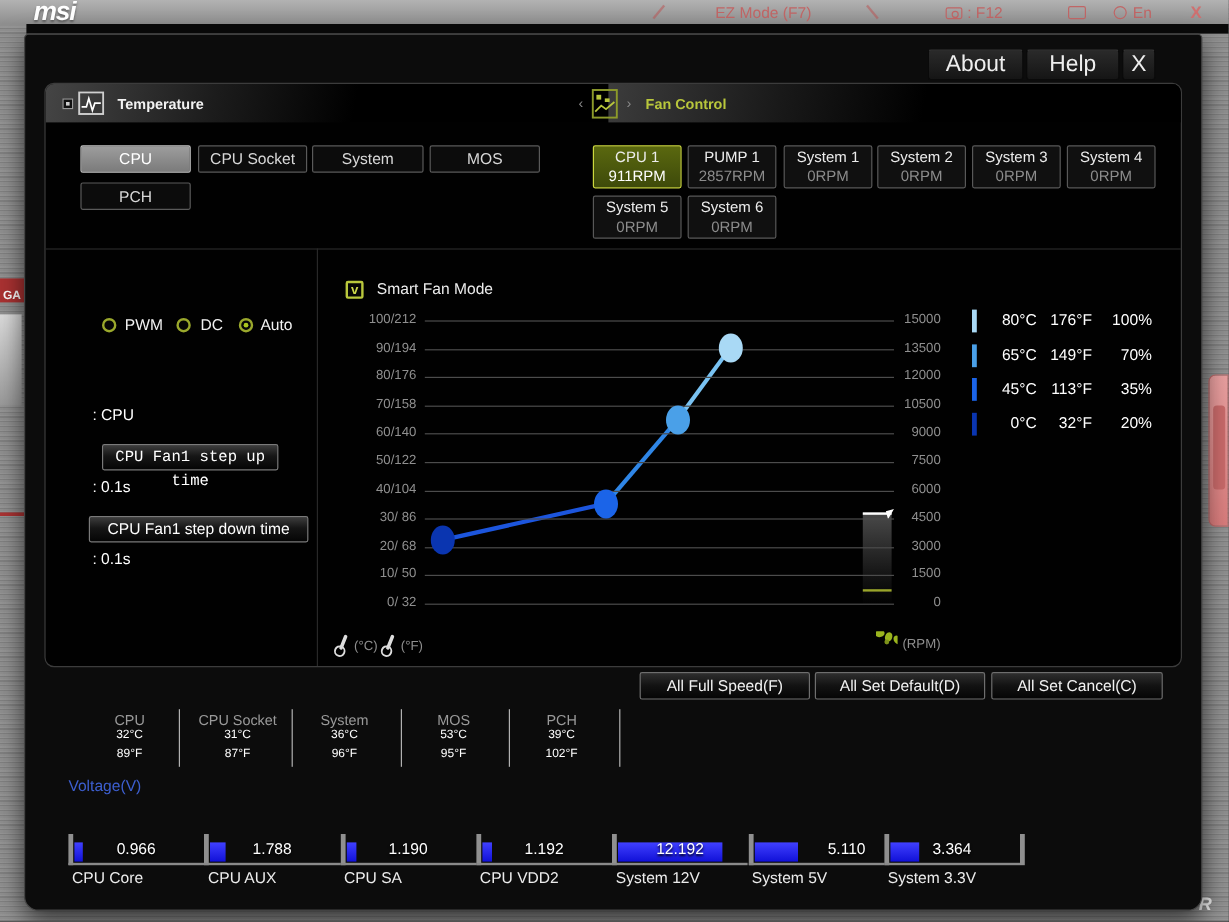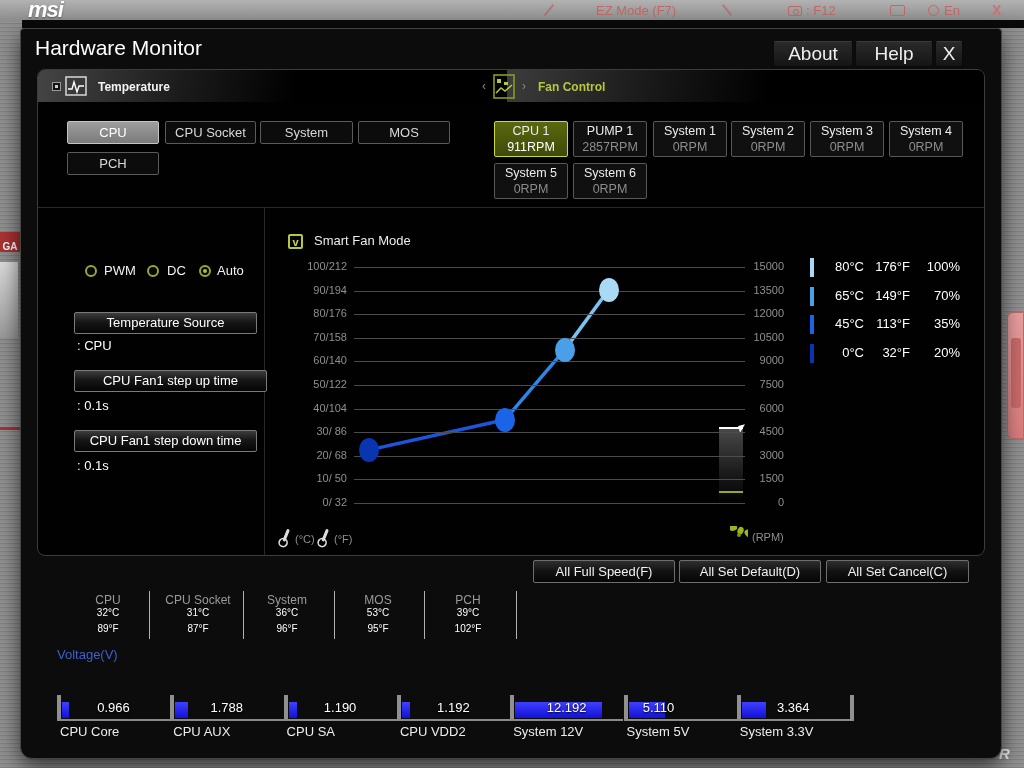--- a/index.html
+++ b/index.html
@@ -110,21 +110,20 @@
   </div>
   <div id="top-black" class="abs"></div>
   <div id="ga-badge" class="abs">GA</div>
   <div id="left-panel-bit" class="abs"></div>
   <div id="left-red-line" class="abs"></div>
   <div id="right-pink" class="abs"></div>
   <div id="right-pink-inner" class="abs"></div>
   <div id="r-letter" class="abs">R</div>
 
   <div id="dialog" class="abs">
-    <div id="win-title" class="abs">Hardware Monitor</div>
     <div id="btn-about" class="abs winbtn">About</div>
     <div id="btn-help" class="abs winbtn">Help</div>
     <div id="btn-x" class="abs winbtn">X</div>
 
     <div id="panel" class="abs">
 
       <div id="sechdr-l" class="abs sechdr"></div>
       <div id="sechdr-r" class="abs sechdr"></div>
       <div id="temp-chk" class="abs"></div>
       <svg class="abs" style="left:27px;top:6px;" width="22" height="22" viewBox="0 0 22 22">
@@ -215,23 +214,22 @@
         <div class="abs fbtn" style="left: 535px; top: 93px;">
           <div class="fname" style="position: static;">System 6</div>
           <div class="frpm" style="position: static;">0RPM</div>
         </div>
         <div class="abs radio" style="left: 47px; top: 195px;"></div>
         <div class="abs rlabel" style="left: 66px; top: 193px;">PWM</div>
         <div class="abs radio" style="left: 109px; top: 195px;"></div>
         <div class="abs rlabel" style="left: 129px; top: 193px;">DC</div>
         <div class="abs radio on" style="left: 161px; top: 195px;"></div>
         <div class="abs rlabel" style="left: 179px; top: 193px;">Auto</div>
-        <div class="abs setbtn" style="left: 36px; top: 242px; width: 183px;">Temperature Source</div>
         <div class="abs setval" style="left: 39px; top: 268px;">: CPU</div>
-        <div class="abs setbtn" style="left: 36px; top: 300px; width: 193px;">CPU Fan1 step up time</div>
+        <div class="abs setbtn" style="left: 47px; top: 300px; width: 147px; font-family: Liberation Mono, monospace;">CPU Fan1 step up time</div>
         <div class="abs setval" style="left: 39px; top: 328px;">: 0.1s</div>
         <div class="abs setbtn" style="left: 36px; top: 360px; width: 183px;">CPU Fan1 step down time</div>
         <div class="abs setval" style="left: 39px; top: 388px;">: 0.1s</div>
         <div class="abs grid" style="left: 316px; top: 197px; width: 391px;"></div>
         <div class="abs ylab" style="left: 244px; top: 190px; width: 65px;">100/212</div>
         <div class="abs ylab" style="left: 696px; top: 190px; width: 50px;">15000</div>
         <div class="abs grid" style="left: 316px; top: 220.6px; width: 391px;"></div>
         <div class="abs ylab" style="left: 244px; top: 213.6px; width: 65px;">90/194</div>
         <div class="abs ylab" style="left: 696px; top: 213.6px; width: 50px;">13500</div>
         <div class="abs grid" style="left: 316px; top: 244.2px; width: 391px;"></div>
@@ -328,21 +326,21 @@
       <div class="abs vval" style="left: 375.9px; width: 113px;">1.192</div>
       <div class="abs vlab" style="left: 378.9px;">CPU VDD2</div>
       <div class="abs vbracket" style="left: 489.2px;"></div>
       <div class="abs vtrack" style="left: 489.2px; width: 113.3px;"></div>
       <div class="abs vbar" style="left: 494.2px; width: 86.8471px;"></div>
       <div class="abs vval" style="left: 489.2px; width: 113px;">12.192</div>
       <div class="abs vlab" style="left: 492.2px;">System 12V</div>
       <div class="abs vbracket" style="left: 602.5px;"></div>
       <div class="abs vtrack" style="left: 602.5px; width: 113.3px;"></div>
       <div class="abs vbar" style="left: 607.5px; width: 36.4px;"></div>
-      <div class="abs vval" style="left: 581px; width: 113px;">5.110</div>
+      <div class="abs vval" style="left: 628px; width: 113px;">5.110</div>
       <div class="abs vlab" style="left: 605.5px;">System 5V</div>
       <div class="abs vbracket" style="left: 715.8px;"></div>
       <div class="abs vtrack" style="left: 715.8px; width: 113.3px;"></div>
       <div class="abs vbar" style="left: 720.8px; width: 23.9627px;"></div>
       <div class="abs vval" style="left: 715.8px; width: 113px;">3.364</div>
       <div class="abs vlab" style="left: 718.8px;">System 3.3V</div>
       <div class="abs vbracket" style="left: 829.1px;"></div>
     </div>
 </div>
 

